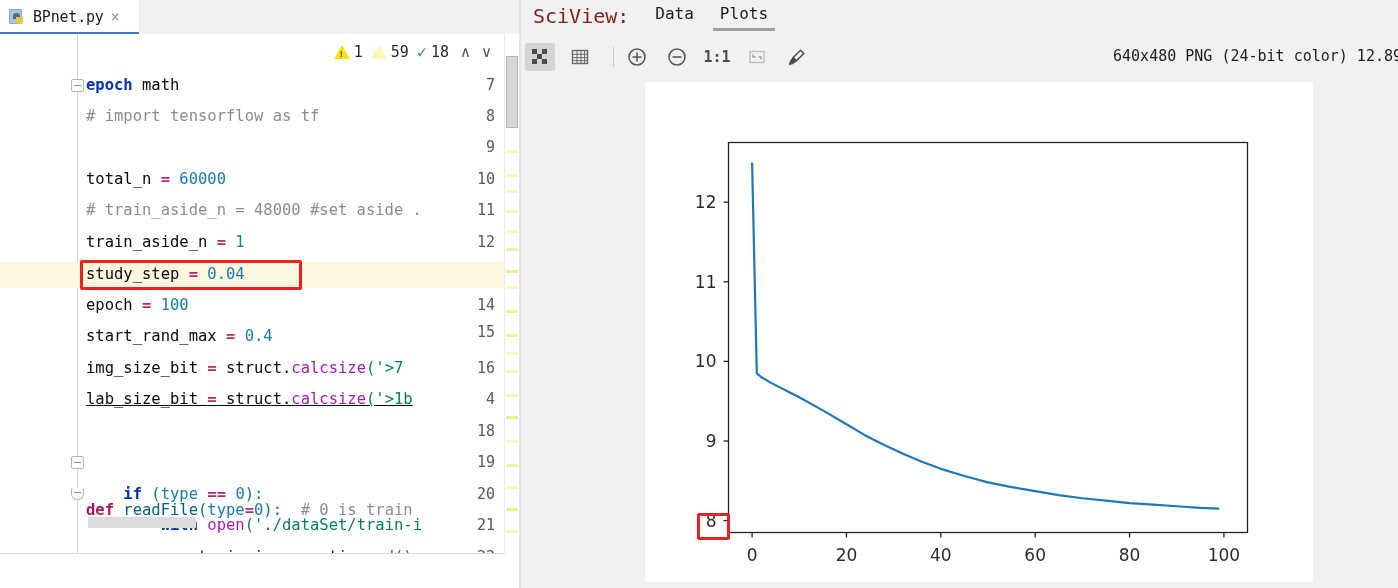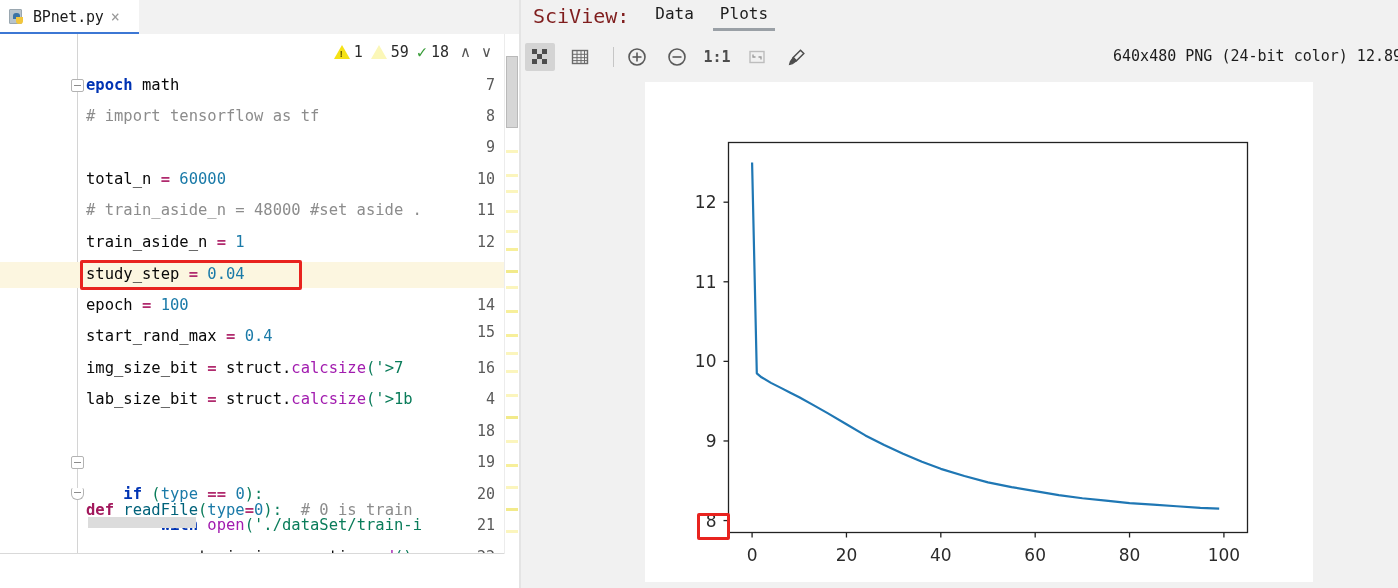--- a/index.html
+++ b/index.html
@@ -135,21 +135,21 @@
           <div class="code-line" style="top: 42px;"><span class="k-kw">epoch</span><span> math</span></div>
           <div class="code-line" style="top: 73px;"><span class="k-cmt"># import tensorflow as tf</span></div>
           <div class="code-line" style="top: 104px;"></div>
           <div class="code-line" style="top: 136px;"><span>total_n </span><span class="k-op">=</span><span> </span><span class="k-num">60000</span></div>
           <div class="code-line" style="top: 167px;"><span class="k-cmt"># train_aside_n = 48000 #set aside .</span></div>
           <div class="code-line" style="top: 199px;"><span>train_aside_n </span><span class="k-op">=</span><span> </span><span class="k-num">1</span></div>
           <div class="code-line" style="top: 231px;"><span>study_step </span><span class="k-op">=</span><span> </span><span class="k-num">0.04</span></div>
           <div class="code-line" style="top: 262px;"><span>epoch </span><span class="k-op">=</span><span> </span><span class="k-num">100</span></div>
           <div class="code-line" style="top: 293px;"><span>start_rand_max </span><span class="k-op">=</span><span> </span><span class="k-num">0.4</span></div>
           <div class="code-line" style="top: 325px;"><span>img_size_bit </span><span class="k-op">=</span><span> struct</span><span>.</span><span class="k-fn">calcsize</span><span class="k-par">(</span><span class="k-str">'&gt;7</span></div>
-          <div class="code-line" style="top: 356px;"><span>lab_size_bit </span><span class="k-op">=</span><span> struct</span><span>.</span><span class="k-fn">calcsize</span><span class="k-par">(</span><span class="k-str">'&gt;1b</span></div>
+          <div class="code-line" style="top: 356px; text-decoration: underline;"><span>lab_size_bit </span><span class="k-op">=</span><span> struct</span><span>.</span><span class="k-fn">calcsize</span><span class="k-par">(</span><span class="k-str">'&gt;1b</span></div>
           <div class="code-line" style="top: 388px;"></div>
           <div class="code-line" style="top: 419px; margin-top: 48px;"><span class="k-kw2">def</span><span> </span><span class="k-def">readFile</span><span class="k-par">(</span><span class="k-num">type</span><span class="k-op">=</span><span class="k-num">0</span><span class="k-par">):</span><span class="k-cmt">  # 0 is train</span></div>
           <div class="code-line" style="top: 451px;"><span>    </span><span class="k-kw">if</span><span> </span><span class="k-par">(</span><span class="k-num">type </span><span class="k-op">==</span><span> </span><span class="k-num">0</span><span class="k-par">):</span></div>
           <div class="code-line" style="top: 482px;"><span>        </span><span class="k-kw">with</span><span> </span><span class="k-fn">open</span><span class="k-par">(</span><span class="k-str">'./dataSet/train-i</span></div>
           <div class="code-line" style="top: 514px;"><span>            train_image </span><span class="k-op">=</span><span> ti</span><span>.</span><span class="k-fn">read</span><span class="k-par">()</span></div>
         </div>
       <div class="redbox" style="left:80px;top:226px;width:222px;height:30px;"></div>
       <div class="hscroll-track">
         <div class="hthumb"></div>
       </div>

